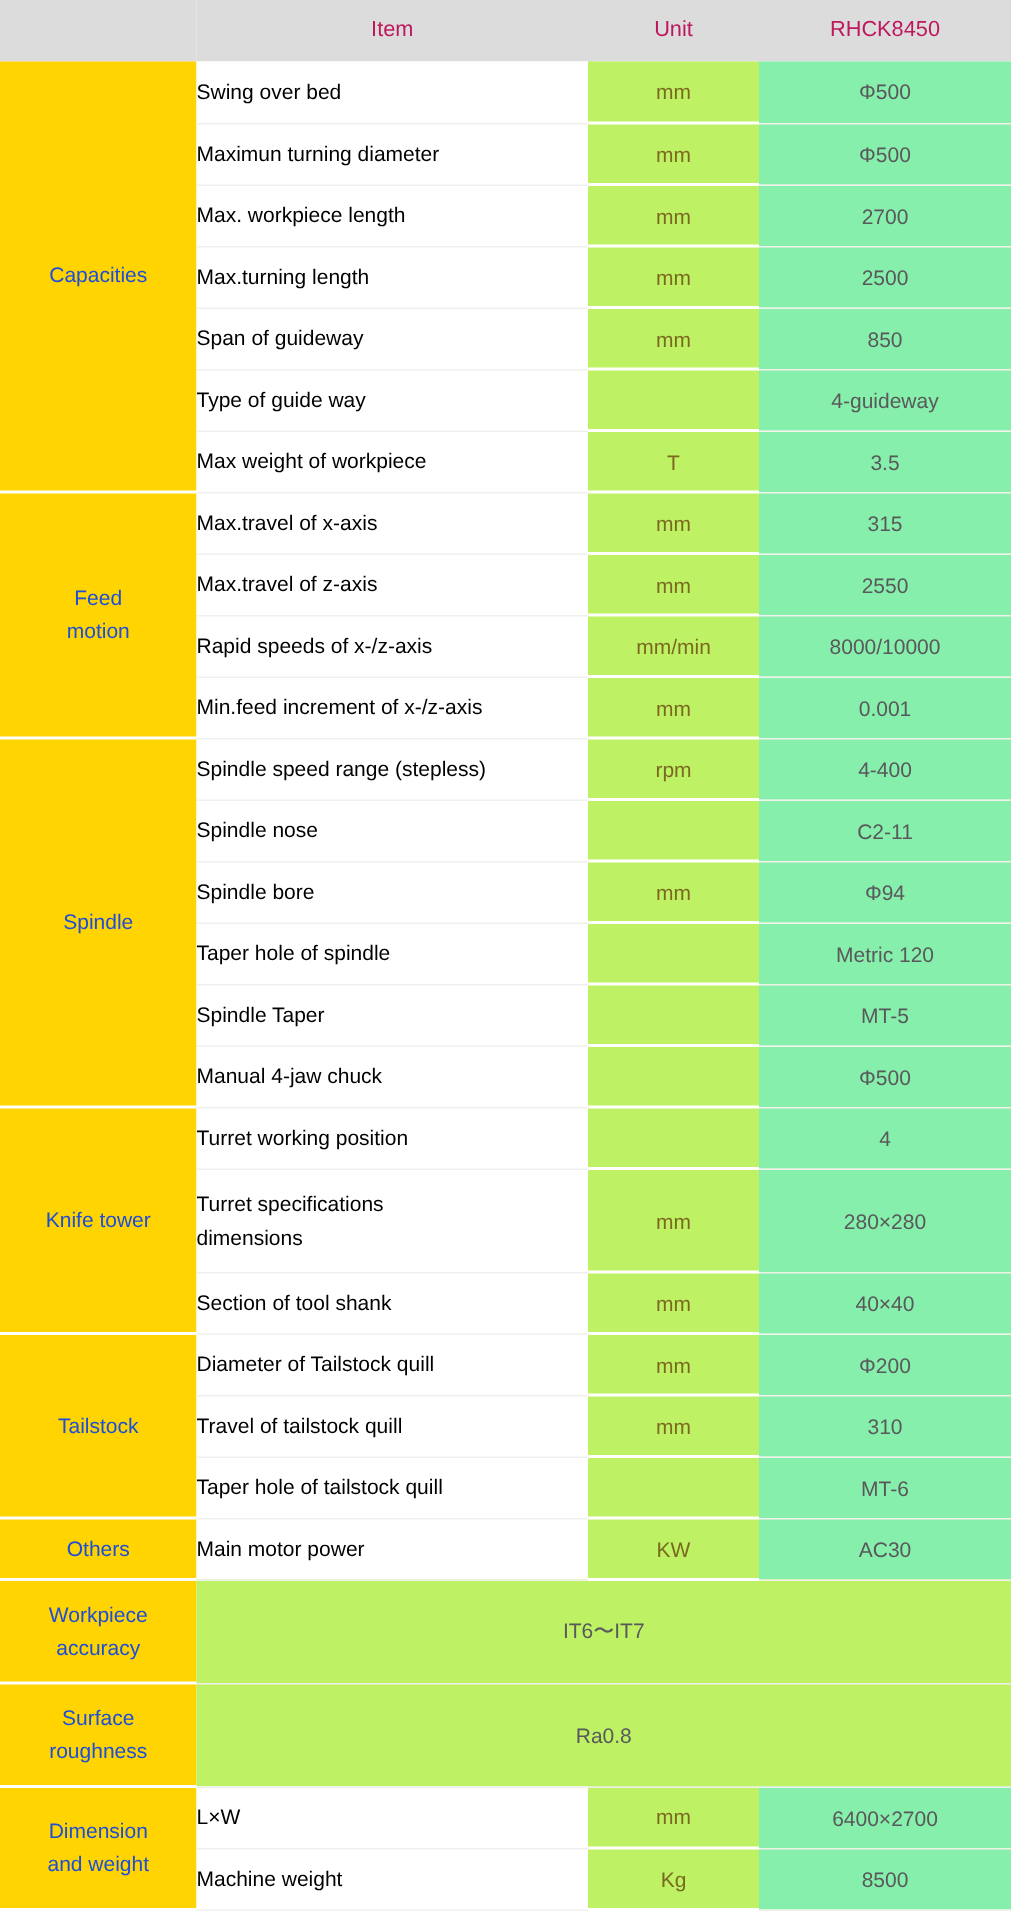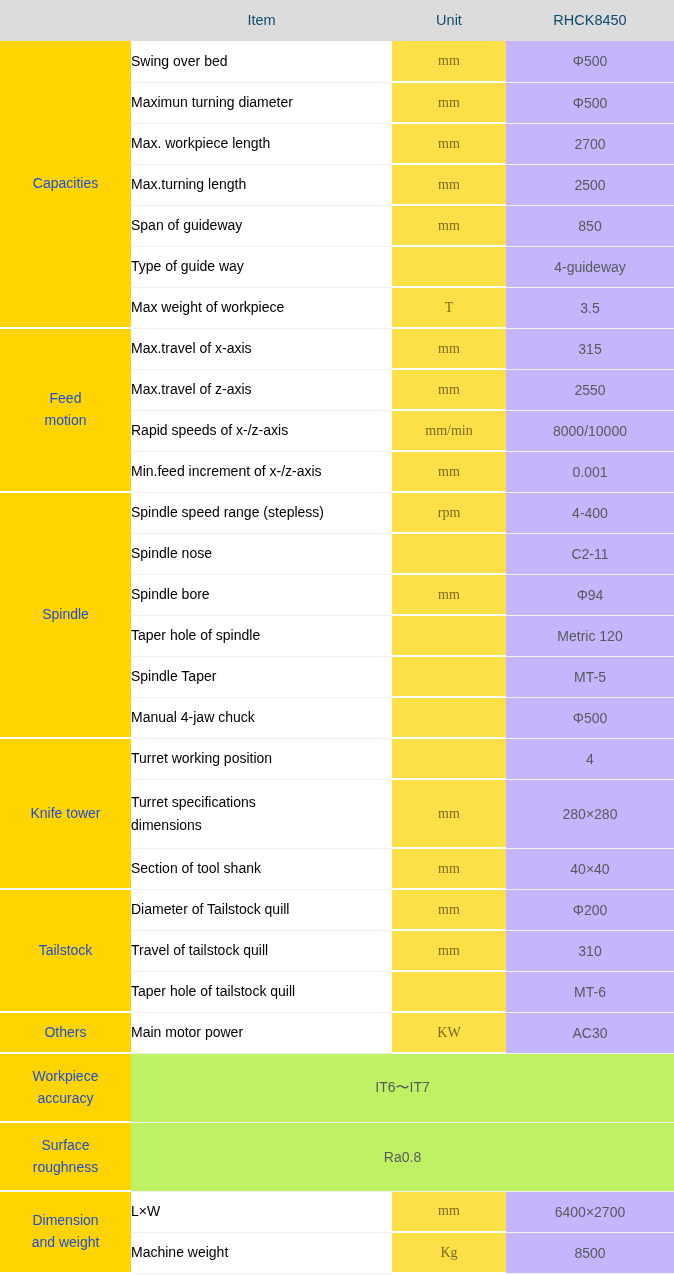--- a/index.html
+++ b/index.html
@@ -22,21 +22,21 @@
   }
   
   col.c-cat{width:131px;}
   col.c-item{width:261px;}
   col.c-unit{width:114px;}
   col.c-val{width:168px;}
 
   
   .hdr td{
     background:#dcdcdc;
-    color:#0c4a6e;
+    color:#be185d;
     font-size:14.5px;
     text-align:center;
     height:41px;
     line-height:41px;
   }
   .hdr td.hdr-cat{background:#dcdcdc;}
 
   
   .cat{
     background:#FFD400;
@@ -54,32 +54,31 @@
     color:#000000;
     font-size:14px;
     padding:0 0 0 23px;
     text-align:left;
     line-height:1.62;
     border-bottom:1px solid #f0f0ee;
   }
 
   
   .unit{
-    background:#fde047;
+    background:#bef264;
     color:#7a6a20;
     font-size:14px;
     text-align:center;
     border-bottom:2px solid #ffffff;
-    font-family:Liberation Serif, serif;
   }
   .unit.empty{color:transparent;}
 
   
   .val{
-    background:#c4b5fd;
+    background:#86efac;
     color:#59595b;
     font-size:14px;
     text-align:center;
     border-bottom:1px solid #f2f2ea;
   }
 
   
   .merged{
     background:#bef264;
     color:#59595b;

